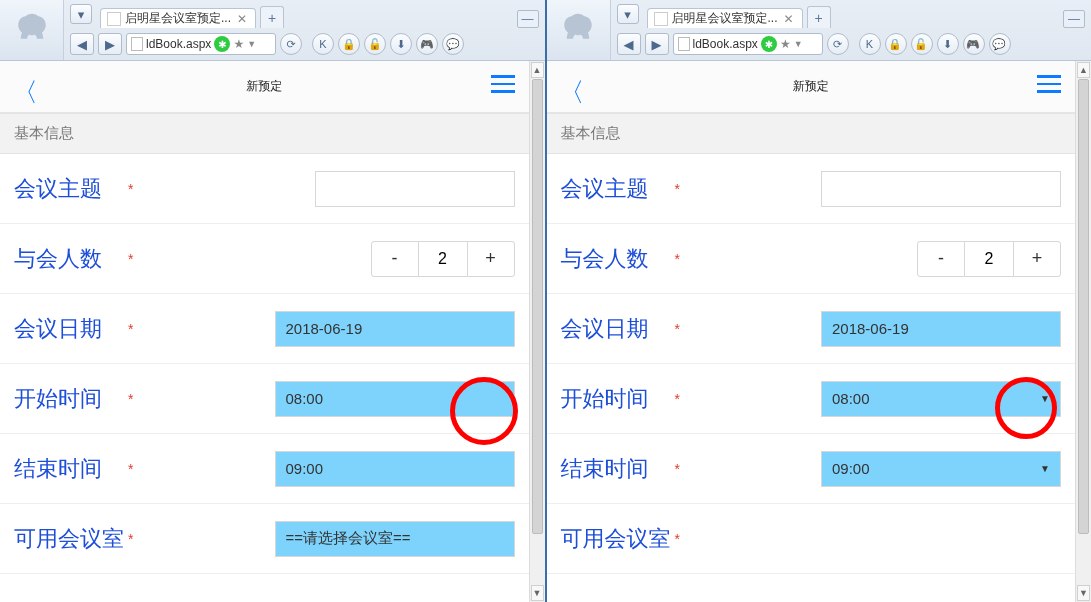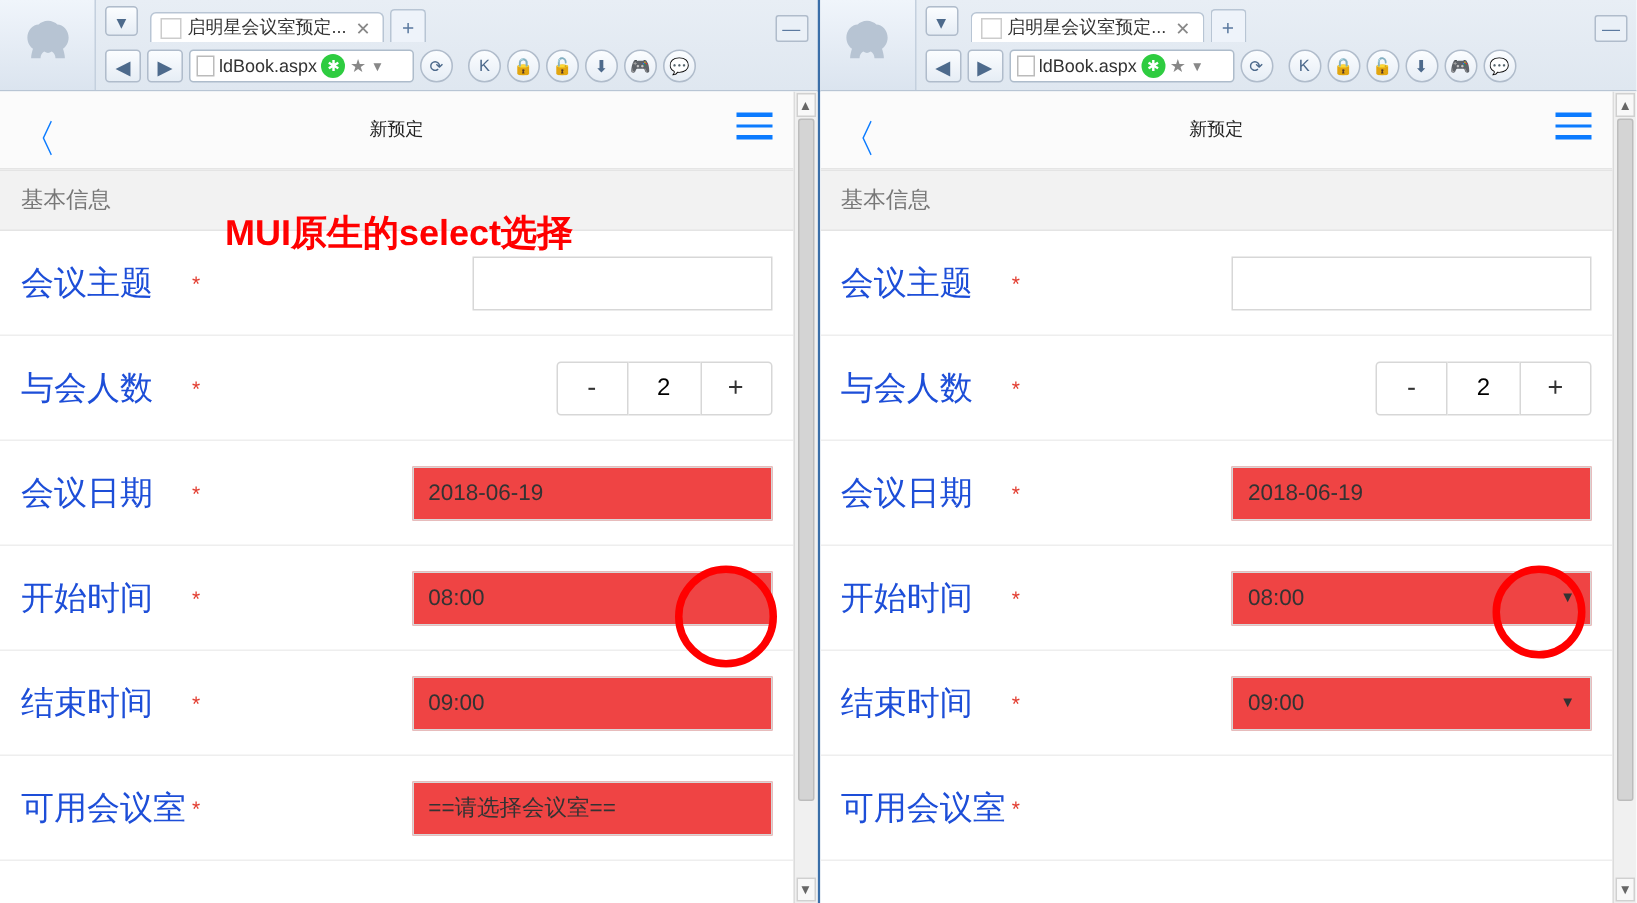--- a/index.html
+++ b/index.html
@@ -43,21 +43,21 @@
   .form-row .label { font-size:22px; color:#1d4ed8; min-width:110px;}
   .form-row .req { color:#e23b2e; margin-left:4px; font-size:14px;}
   .form-row .control { margin-left:auto; }
   .text-input { border:1px solid #d7d7d7; height:36px; width:240px; padding:0 10px; font-size:15px; color:#333; background:#fff;}
   .text-input.narrow { width:200px;}
   .stepper { display:flex; height:36px;}
   .stepper button { width:48px; border:1px solid #d7d7d7; background:#fff; font-size:18px; color:#333;}
   .stepper .val { width:48px; border-top:1px solid #d7d7d7; border-bottom:1px solid #d7d7d7; display:flex; align-items:center; justify-content:center; font-size:16px;}
   .stepper button:first-child{ border-radius:3px 0 0 3px;}
   .stepper button:last-child{ border-radius:0 3px 3px 0;}
-  .select-like { border:1px solid #d7d7d7; height:36px; width:240px; padding:0 10px; font-size:15px; color:#333; background:#ef4444; display:flex; align-items:center; position:relative;}
+  .select-like { border:1px solid #d7d7d7; height:36px; width:240px; padding:0 10px; font-size:15px; color:#333; background:#7dd3fc; display:flex; align-items:center; position:relative;}
   .select-like.with-arrow::after { content:"▼"; position:absolute; right:10px; font-size:10px; color:#333;}
   .scrollbar { width:16px; background:#f0f0f0; border-left:1px solid #dcdcdc; display:flex; flex-direction:column;}
   .scrollbar .up, .scrollbar .down { height:16px; background:#f8f8f8; border:1px solid #d0d0d0; margin:1px; display:flex; align-items:center; justify-content:center; font-size:9px; color:#666;}
   .scrollbar .track { flex:1; position:relative;}
   .scrollbar .thumb { position:absolute; left:2px; right:2px; top:0; height:90%; background:#d4d4d4; border:1px solid #bcbcbc; border-radius:2px;}
   .red-annot { position:absolute; color:#ff0000; font-size:24px; font-weight:bold; pointer-events:none; }
   .red-circle { position:absolute; border:5px solid #ff0000; border-radius:50%; pointer-events:none;}
 </style>
 </head>
 <body>
@@ -170,21 +170,20 @@
             </div>
         </div>
       </div>
       <div class="scrollbar">
         <div class="up">▲</div>
         <div class="track">
             <div class="thumb"></div>
           </div>
         <div class="down">▼</div>
       </div>
-      <div class="red-annot" style="left:150px; top:78px;">MUI原生的select选择</div>
       <div class="red-circle" style="left:450px; top:316px; width:68px; height:68px;"></div>
     </div>
   </div>
 
   <div class="window">
     <div class="chrome">
       <div class="logo-area">
         <svg viewBox="0 0 64 64">
             <path fill="#b7c4d3" d="M32 6c-4 0-8 2-10 4-6 0-12 6-12 14 0 6 3 10 6 12-1 3-2 7-2 10h10c0-3 2-6 4-7 3 2 5 2 8 0 2 1 4 4 4 7h10c0-3-1-7-2-10 3-2 6-6 6-12 0-8-6-14-12-14-2-2-6-4-10-4z"></path>
           </svg>

